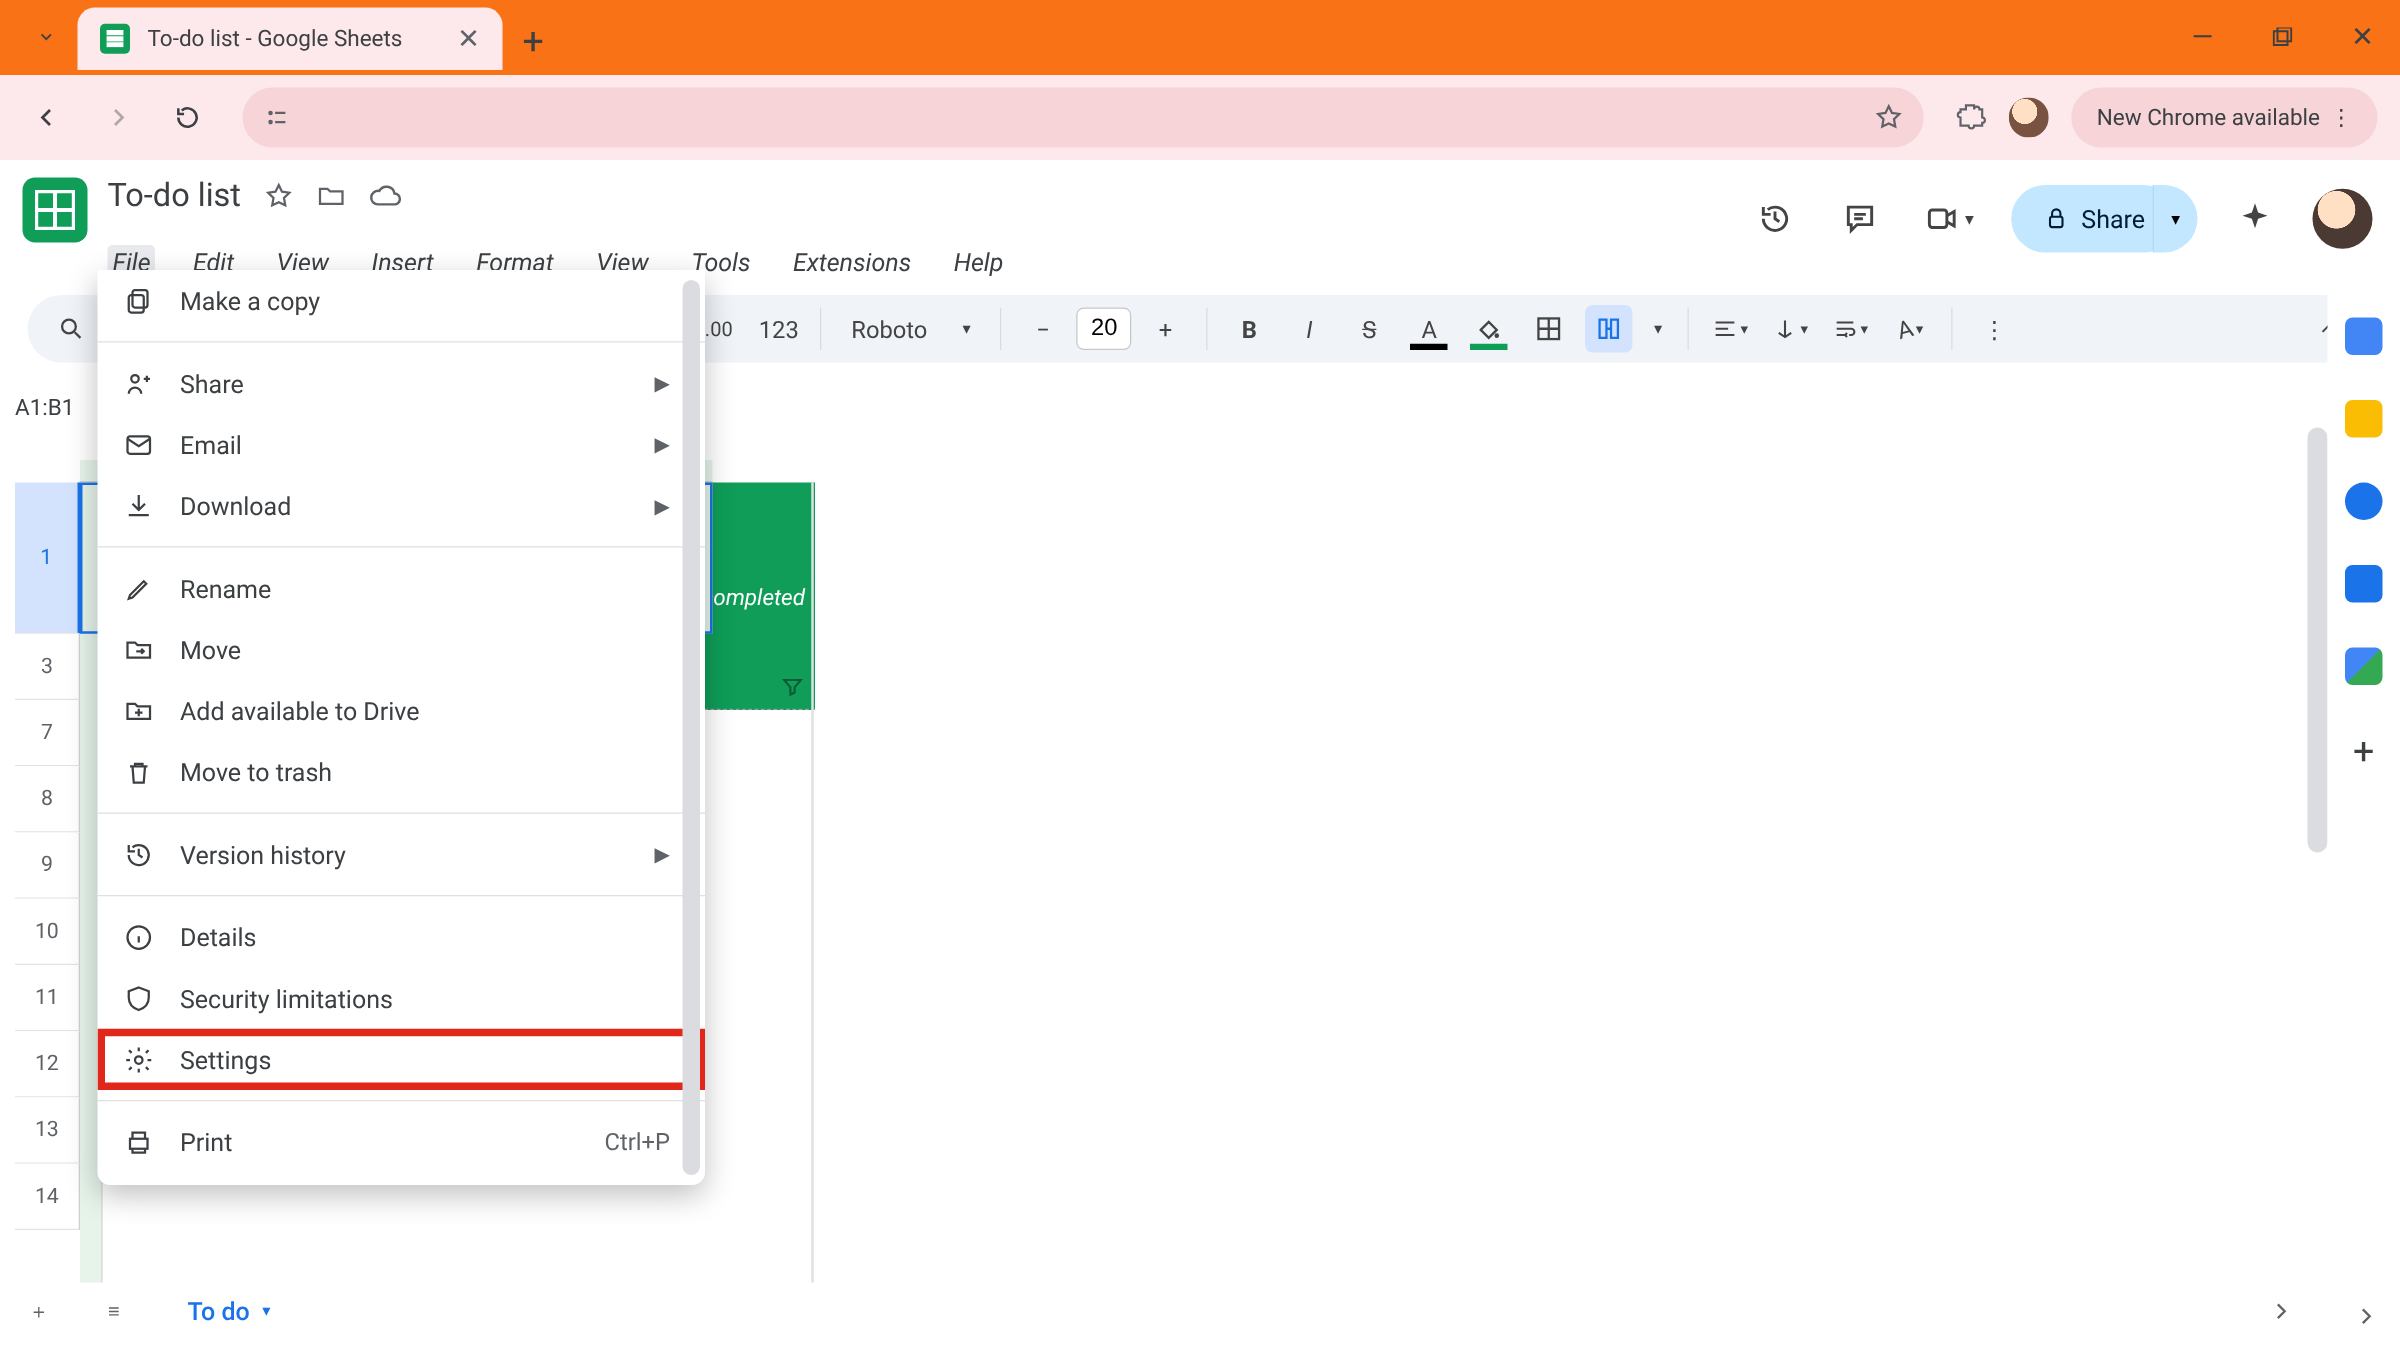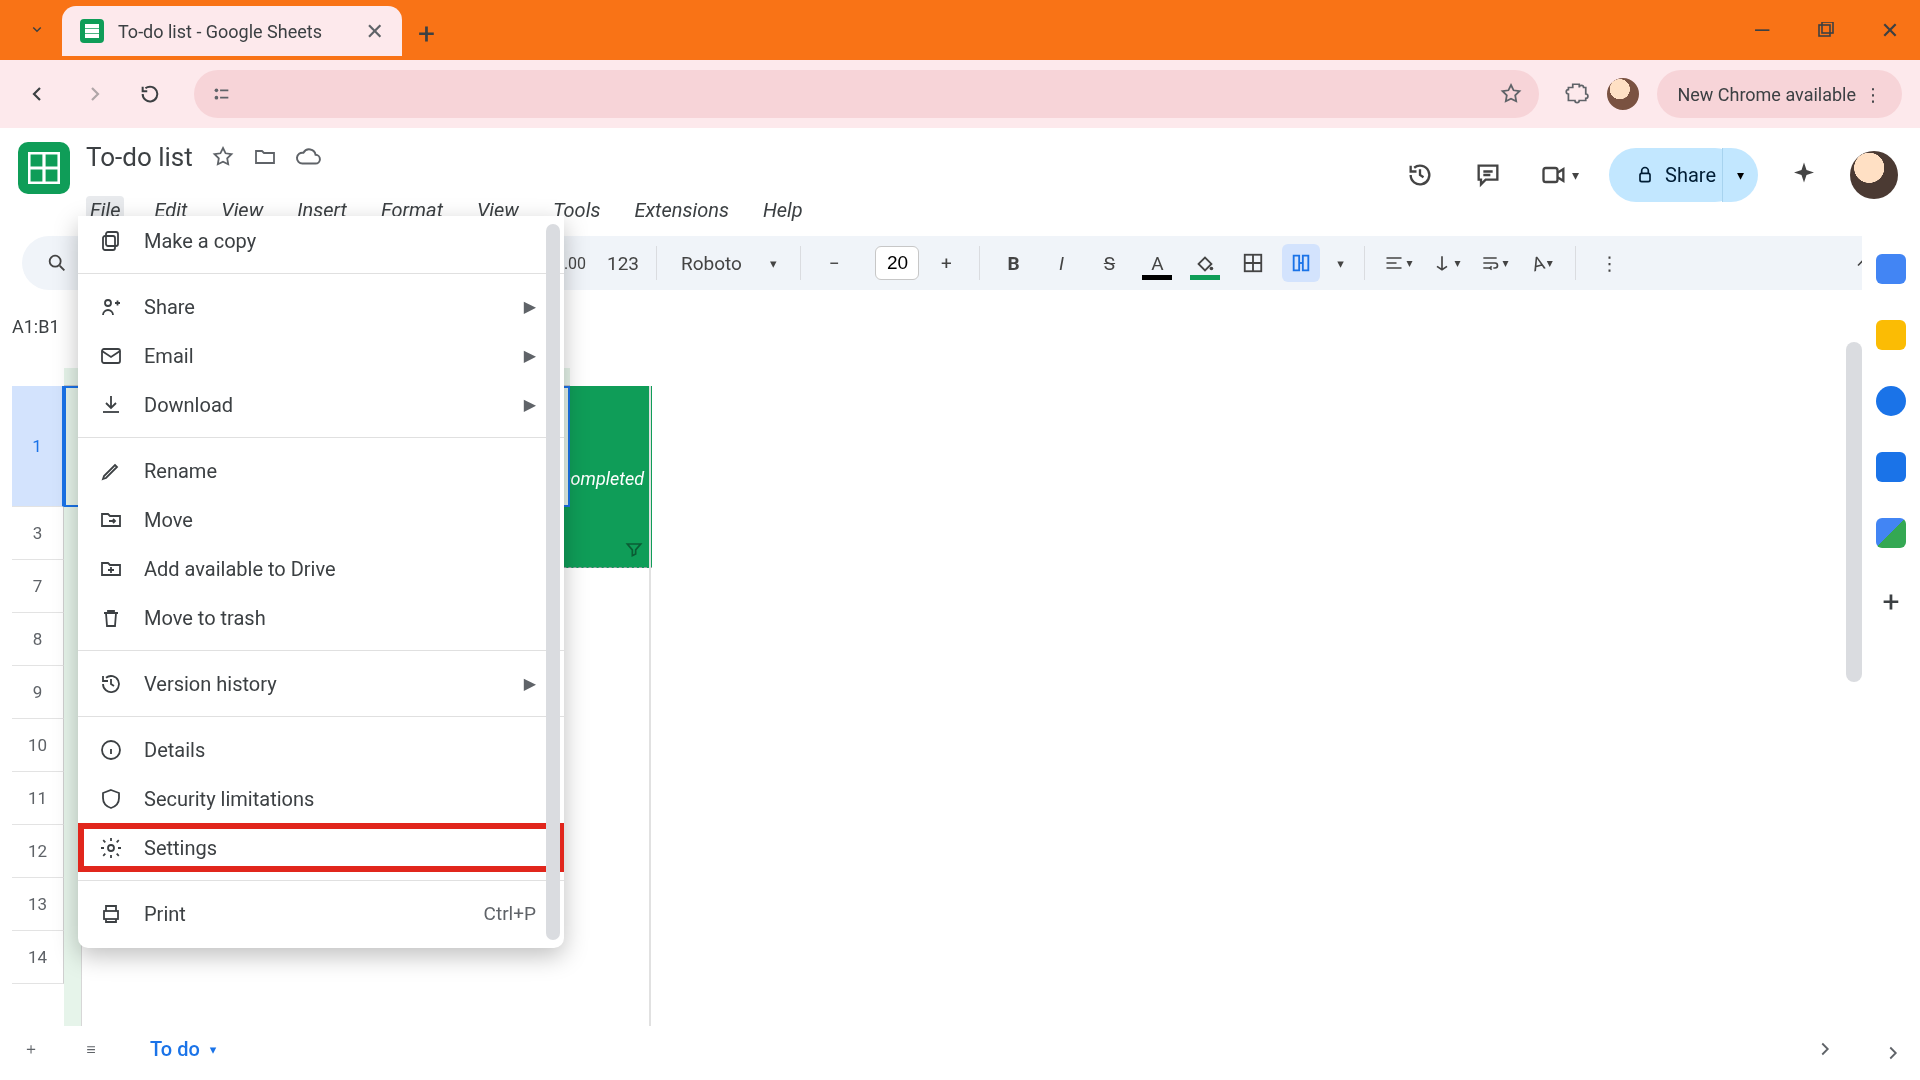--- a/index.html
+++ b/index.html
@@ -40,21 +40,21 @@
   .rb-btn{width:44px;height:44px;display:flex;align-items:center;justify-content:center;color:#444;cursor:pointer;border-radius:50%;}
   .share-btn{height:54px;padding:0 26px;background:#c2e7ff;border-radius:30px;display:flex;align-items:center;gap:10px;font-size:20px;color:#001d35;cursor:pointer;}
   .share-split{width:36px;height:54px;background:#c2e7ff;border-radius:0 30px 30px 0;margin-left:-20px;display:flex;align-items:center;justify-content:center;cursor:pointer;border-left:1px solid #a7d3ef;}
   .avatar{width:48px;height:48px;border-radius:50%;background:radial-gradient(circle at 40% 35%, #ffe0c4 0 35%, #4b3a33 36% 100%);}
   
   .toolbar{margin:12px 22px 0 22px;height:54px;background:#f0f4f9;border-radius:30px;display:flex;align-items:center;padding:0 16px;gap:10px;color:#444;}
   .tb-btn{min-width:38px;height:38px;display:flex;align-items:center;justify-content:center;cursor:pointer;border-radius:6px;font-size:19px;}
   .tb-sep{width:1px;align-self:stretch;margin:10px 4px;background:#dadce0;}
   .font-select{display:flex;align-items:center;gap:28px;font-size:19px; padding:0 10px;}
   .fontsize{display:flex;align-items:center;gap:8px;}
-  .fontsize input{width:44px;height:34px;text-align:center;border:1px solid #c7c7c7;border-radius:6px;font-size:19px;margin-left:14px;}
+  .fontsize input{width:44px;height:34px;text-align:center;border:1px solid #c7c7c7;border-radius:6px;font-size:19px;}
   .tb-fill{position:relative;}
   .tb-fill .underline-green{position:absolute;left:4px;right:4px;bottom:2px;height:5px;background:#0f9d58;}
   .tb-wrap{background:#d3e3fd;border-radius:6px;}
   .tb-right{margin-left:auto;display:flex;align-items:center;gap:8px;}
   
   .namebox{position:absolute;left:12px;top:182px;width:74px;height:32px;display:flex;align-items:center;font-size:18px;color:#3c4043;}
   
   .grid{position:absolute;left:12px;top:214px;right:76px;bottom:54px;}
   .rowheads{position:absolute;left:0;top:44px;width:52px;bottom:0;}
   .rowhead{height:53px;border-right:1px solid #cfcfcf;border-bottom:1px solid #e3e3e3;display:flex;align-items:center;justify-content:center;font-size:17px;color:#5f6368;background:#fff;}

